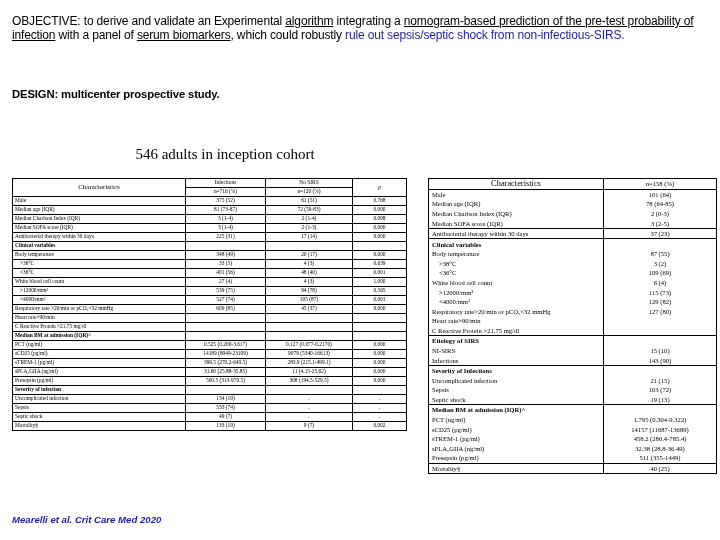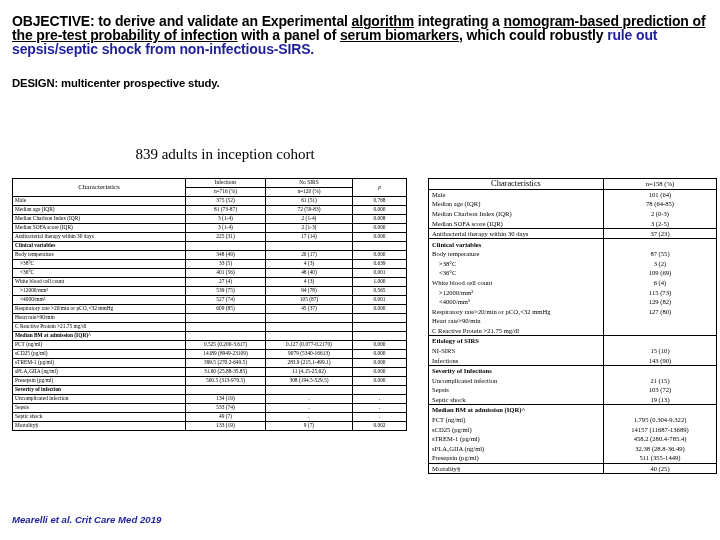--- a/index.html
+++ b/index.html
@@ -6,28 +6,28 @@
   body{
     width:720px;height:540px;background:#ffffff;
     font-family:"Liberation Sans", sans-serif;
     overflow:hidden;position:relative;
   }
   .slide{position:absolute;inset:0;}
 
   
   .prose{
     position:absolute;left:12px;top:14px;width:696px;
-    font-size:14px;line-height:14.2px;font-weight:bold;color:#000;
+    font-size:12px;line-height:14.2px;font-weight:normal;color:#000;
     letter-spacing:-0.15px;
   }
   .prose .blue{color:#1f1f9c;}
   .prose .u{text-decoration:underline;}
 
   .meta{position:absolute;left:12px;width:700px;font-size:11.3px;
-        font-weight:bold;color:#000;letter-spacing:-0.15px;}
+        font-weight:bold;color:#000;letter-spacing:-0.15px;margin-top:11px;}
   .meta .blue{color:#1f1f9c;}
   #design-line{top:77px;}
   #setting-line{top:101px;}
   #patients-line{top:125px;}
 
   
   .cohort-cap{
     position:absolute;font-size:15px;color:#000;font-weight:normal;
     font-family:"Liberation Serif", serif;
   }
@@ -98,21 +98,21 @@
   <div class="prose">
     <span>OBJECTIVE:</span><span> to derive and validate an Experimental </span><span class="u">algorithm</span><span> integrating a </span><span class="u">nomogram-based prediction of the pre-test probability of infection</span><span> with a panel of </span><span class="u">serum biomarkers</span><span>, which could robustly </span><span class="blue">rule out sepsis/septic shock from non-infectious-SIRS.</span>
   </div>
 
   <div class="meta" id="design-line">
     <span>DESIGN:</span><span> multicenter prospective study.</span>
   </div>
 
 
 
-  <div class="cohort-cap" id="cap-left">839 adults in inception cohort</div>
+  <div class="cohort-cap" id="cap-left">546 adults in inception cohort</div>
 
   <div id="left-table-wrap">
     <table id="left-table">
       <colgroup>
           <col class="c0">
           <col class="c1">
           <col class="c2">
           <col class="c3">
         </colgroup>
       <thead>
@@ -414,14 +414,14 @@
             <td class="num">511 (355-1449)</td>
           </tr>
           <tr class="rule-top rule-bot">
             <td class="lbl">Mortality§</td>
             <td class="num">40 (25)</td>
           </tr>
         </tbody>
     </table>
   </div>
 
-  <div id="citation">Mearelli et al. Crit Care Med 2019</div>
+  <div id="citation">Mearelli et al. Crit Care Med 2020</div>
 </div>
 
 </body></html>

